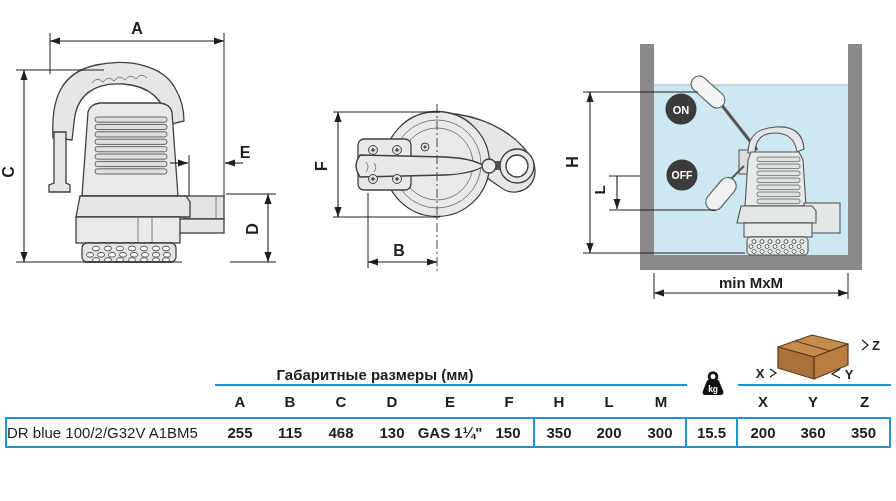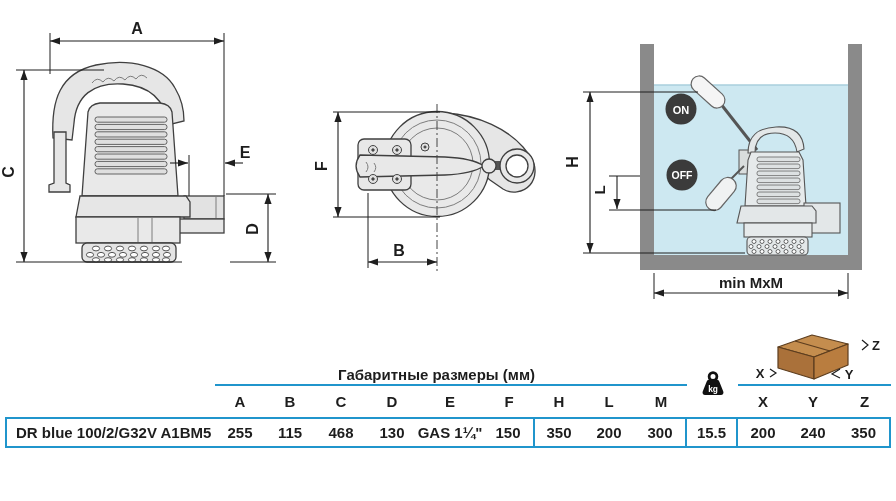--- a/index.html
+++ b/index.html
@@ -12,33 +12,33 @@
   .out{stroke:#3f3f3f;stroke-width:1.3;}
   .thin{stroke:#7d7d7d;stroke-width:1;fill:none;}
   .cl{stroke:#444;stroke-width:1;fill:none;stroke-dasharray:9 3 2 3;}
   text{fill:#1d1d1d;}
   .dim-label{font:700 16px "Liberation Sans",sans-serif;}
   .dim-label-s{font:700 15px "Liberation Sans",sans-serif;}
   .badge-label{font:700 11px "Liberation Sans",sans-serif;fill:#fff;}
   .badge-label-s{font:700 10.5px "Liberation Sans",sans-serif;fill:#fff;}
   .box-label{font:700 13px "Liberation Sans",sans-serif;}
   
-  .group-header{position:absolute;left:215px;top:366px;width:320px;text-align:right;
+  .group-header{position:absolute;left:215px;top:366px;width:320px;text-align:center;
                 font-size:15px;font-weight:700;}
   .hline{position:absolute;top:384px;height:2px;background:#2095cc;}
   .hline.one{left:215px;width:472px;}
   .hline.two{left:738px;width:153px;}
   .col-headers{position:absolute;left:5px;top:388px;width:886px;height:26px;display:grid;
                grid-template-columns:210px 50px 50px 52px 50px 66px 52px 48px 52px 52px 51px 50px 50px 53px;}
   .col-headers .cell{font-weight:700;font-size:15px;}
   .data-row{position:absolute;left:5px;top:417px;width:886px;height:31px;display:grid;
             grid-template-columns:208px 50px 50px 52px 50px 66px 52px 48px 52px 52px 51px 50px 50px 51px;
             border:2px solid #2095cc;box-sizing:border-box;font-size:15px;}
   .cell{display:flex;align-items:center;justify-content:center;height:100%;box-sizing:border-box;font-weight:bold;}
-  .cell.model{justify-content:flex-start;padding-left:9px;font-weight:700;white-space:nowrap;}
+  .cell.model{justify-content:flex-start;font-weight:400;white-space:nowrap;}
   .cell.sep{border-right:2px solid #2095cc;text-align:center;}
   .weight-icon-wrap{position:absolute;left:699px;top:371px;width:28px;height:25px;}
   .pkg-box{position:absolute;left:750px;top:331px;}
   .note{position:absolute;left:12px;top:458px;font-size:13px;white-space:nowrap;}
 </style>
 </head>
 <body>
 
 <div class="page">
 
@@ -282,18 +282,18 @@
     <div class="cell">115</div>
     <div class="cell">468</div>
     <div class="cell">130</div>
     <div class="cell">GAS 1¼"</div>
     <div class="cell sep">150</div>
     <div class="cell">350</div>
     <div class="cell">200</div>
     <div class="cell sep">300</div>
     <div class="cell sep">15.5</div>
     <div class="cell">200</div>
-    <div class="cell">240</div>
+    <div class="cell">360</div>
     <div class="cell">350</div>
   </div>
 
 
 </div>
 
 </body></html>

